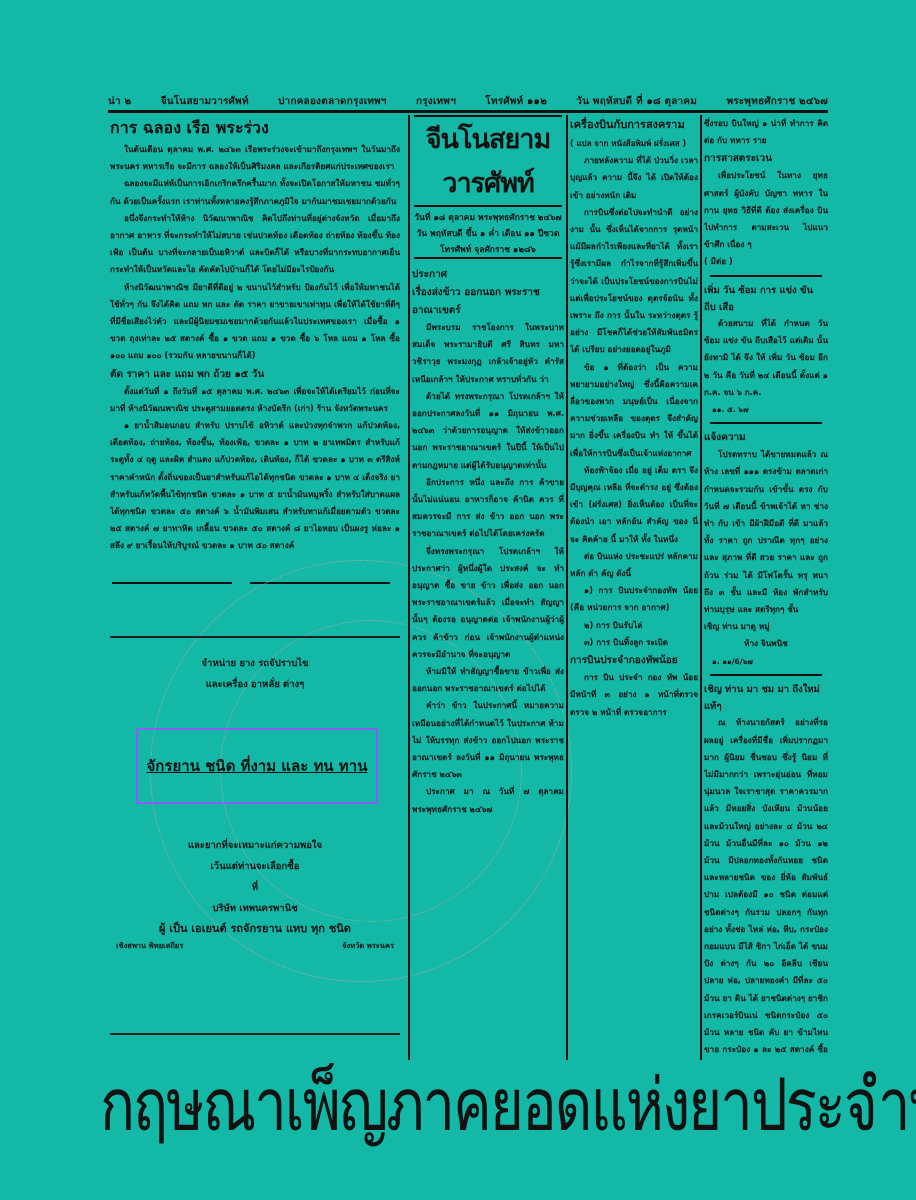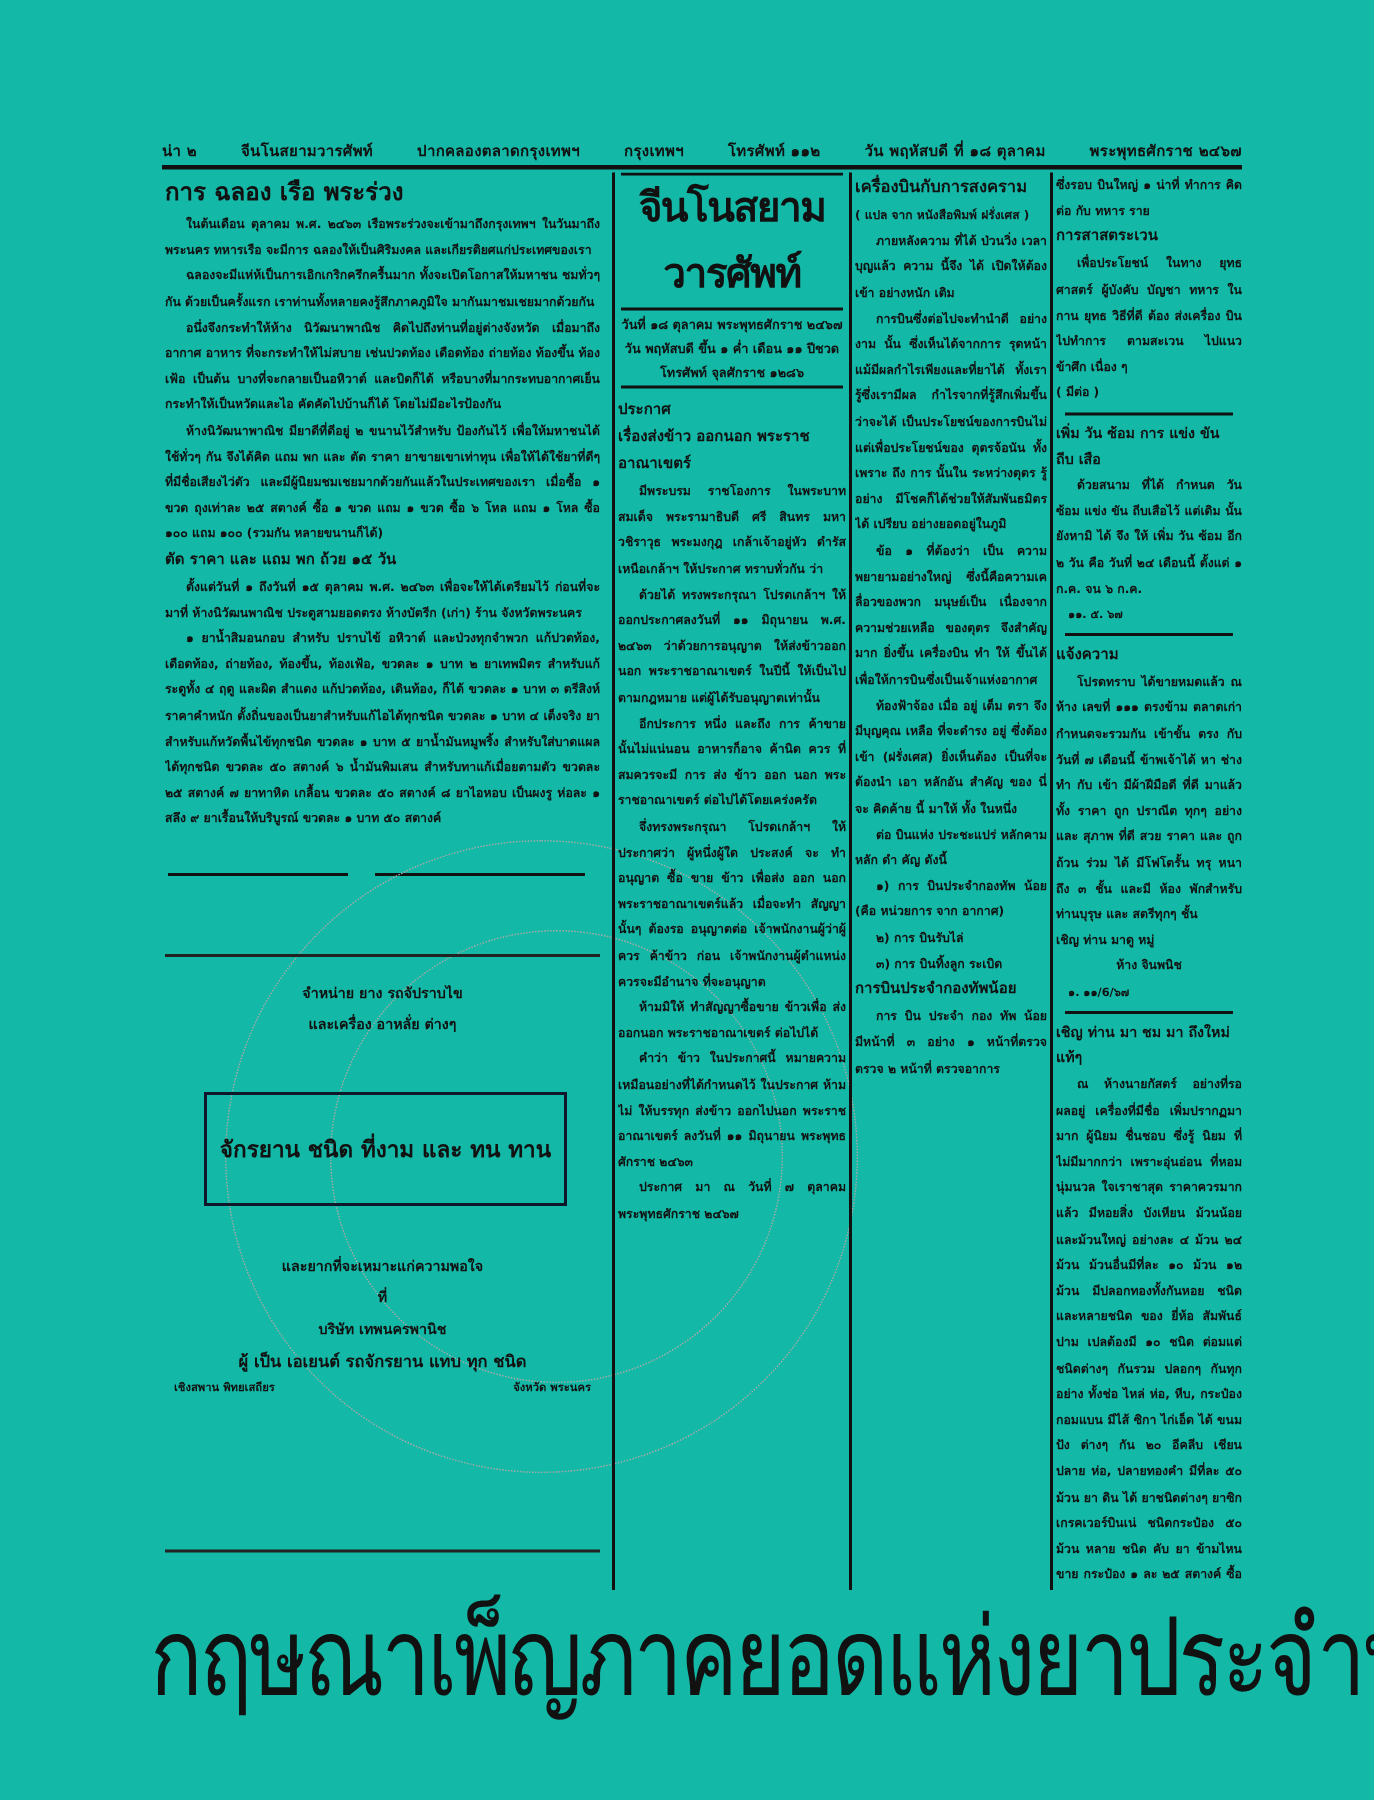--- a/index.html
+++ b/index.html
@@ -16,21 +16,21 @@
   .hd-lg{font-size:16px;line-height:26px;}
   .hd-md{font-size:12px;line-height:20px;}
   .hd-sm{font-size:10px;line-height:18px;}
   .center{text-align:center;text-indent:0 !important;}
   .hr{height:2px;background:#111;margin:4px 6px;}
   .masthead{border-top:2px solid #111;border-bottom:2px solid #111;margin:0 2px;}
   .mast-title{font-family:"DejaVu Serif",serif;font-size:27px;line-height:44px;font-weight:bold;text-align:center;letter-spacing:-1px;}
   .mast-date{font-size:8.5px;line-height:16px;text-align:center;font-weight:bold;border-top:2px solid #111;padding-top:2px;}
   .adbox{position:absolute;left:110px;top:636px;width:290px;height:395px;border-top:2px solid #222;border-bottom:2px solid #222;font-weight:bold;}
   .adbox .ad-line{text-align:center;font-size:9.5px;line-height:21px;}
-  .adbox .ad-frame{position:absolute;left:26px;top:90px;width:238px;height:72px;border:2px solid #0f172a;display:flex;align-items:center;justify-content:center;font-size:15px;}
+  .adbox .ad-frame{position:absolute;left:26px;top:90px;width:238px;height:72px;border:2px solid #8b5cf6;display:flex;align-items:center;justify-content:center;font-size:15px;text-decoration:underline;}
   .stipple{position:absolute;border-radius:50%;border:1px dotted #aaa;pointer-events:none;}
   .banner{position:absolute;left:100px;top:1060px;width:720px;height:90px;font-family:"DejaVu Sans",sans-serif;font-size:58px;line-height:90px;font-weight:normal;letter-spacing:-2px;text-align:center;transform:scaleY(1.25);transform-origin:center;white-space:nowrap;}
   .sig{display:flex;justify-content:space-between;font-size:7.5px;line-height:14px;padding:0 6px;}
   .dateline{font-size:7.5px;padding-left:8px;}
 </style>
 </head>
 <body>
 
 <div class="page">
 
@@ -61,20 +61,21 @@
   <div class="stipple" style="left:150px;top:560px;width:420px;height:420px;"></div>
   <div class="stipple" style="left:220px;top:620px;width:300px;height:300px;"></div>
 
   <div class="adbox">
     <div style="height:14px;"></div>
     <div class="ad-line">จำหน่าย ยาง รถจัปราบไข</div>
     <div class="ad-line">และเครื่อง อาหลั่ย ต่างๆ</div>
     <div class="ad-frame">จักรยาน ชนิด ที่งาม และ ทน ทาน</div>
     <div style="position:absolute;left:0;top:196px;width:100%;">
       <div class="ad-line">และยากที่จะเหมาะแก่ความพอใจ</div>
+      <div class="ad-line">เว้นแต่ท่านจะเลือกซื้อ</div>
       <div class="ad-line">ที่</div>
       <div class="ad-line">บริษัท เทพนครพานิช</div>
       <div class="ad-line" style="font-size:11px;">ผู้ เป็น เอเยนต์ รถจักรยาน แทบ ทุก ชนิด</div>
       <div class="sig">
         <span>เชิงสพาน พิทยเสถียร</span>
         <span>จังหวัด พระนคร</span>
       </div>
     </div>
   </div>
 

